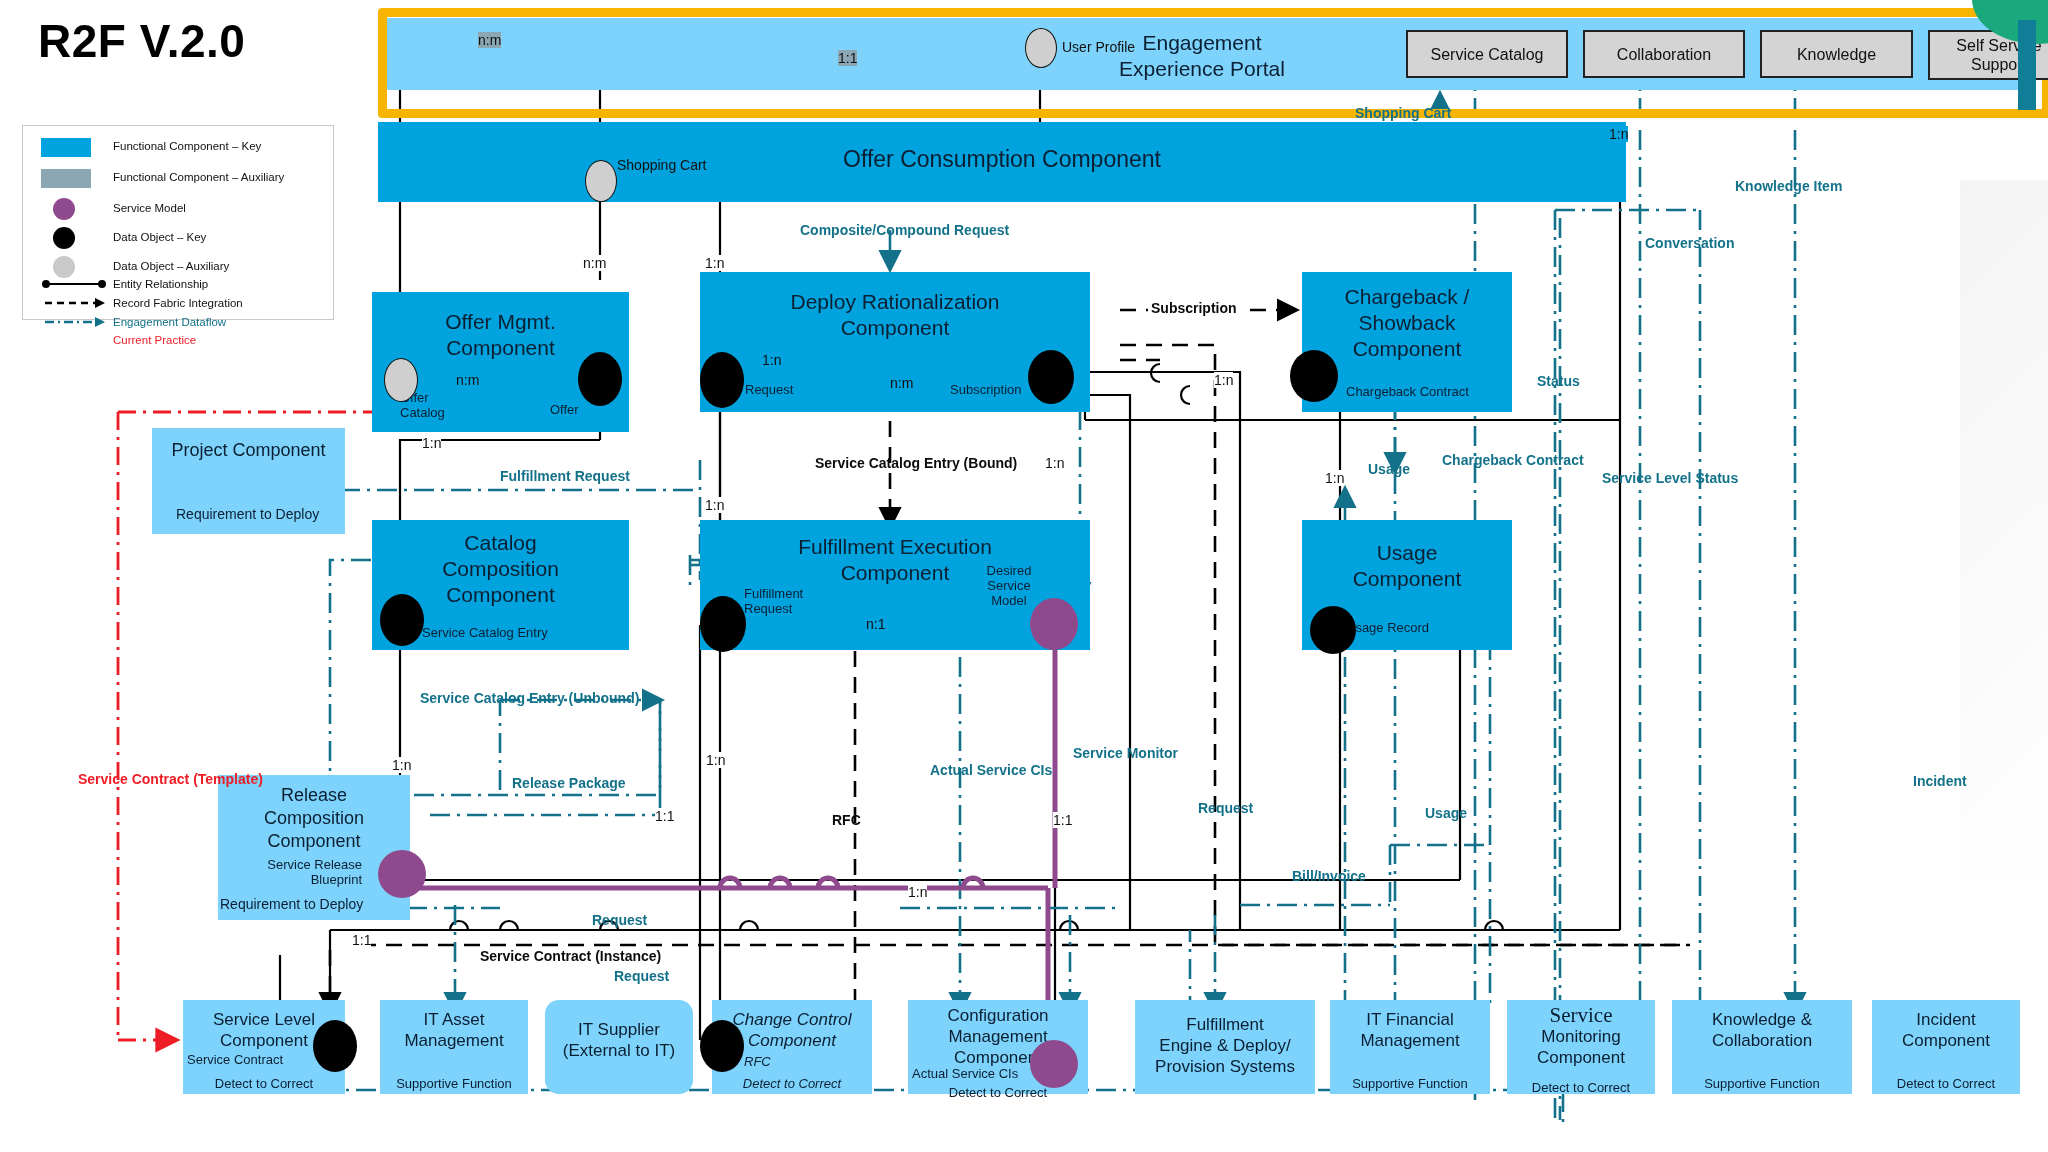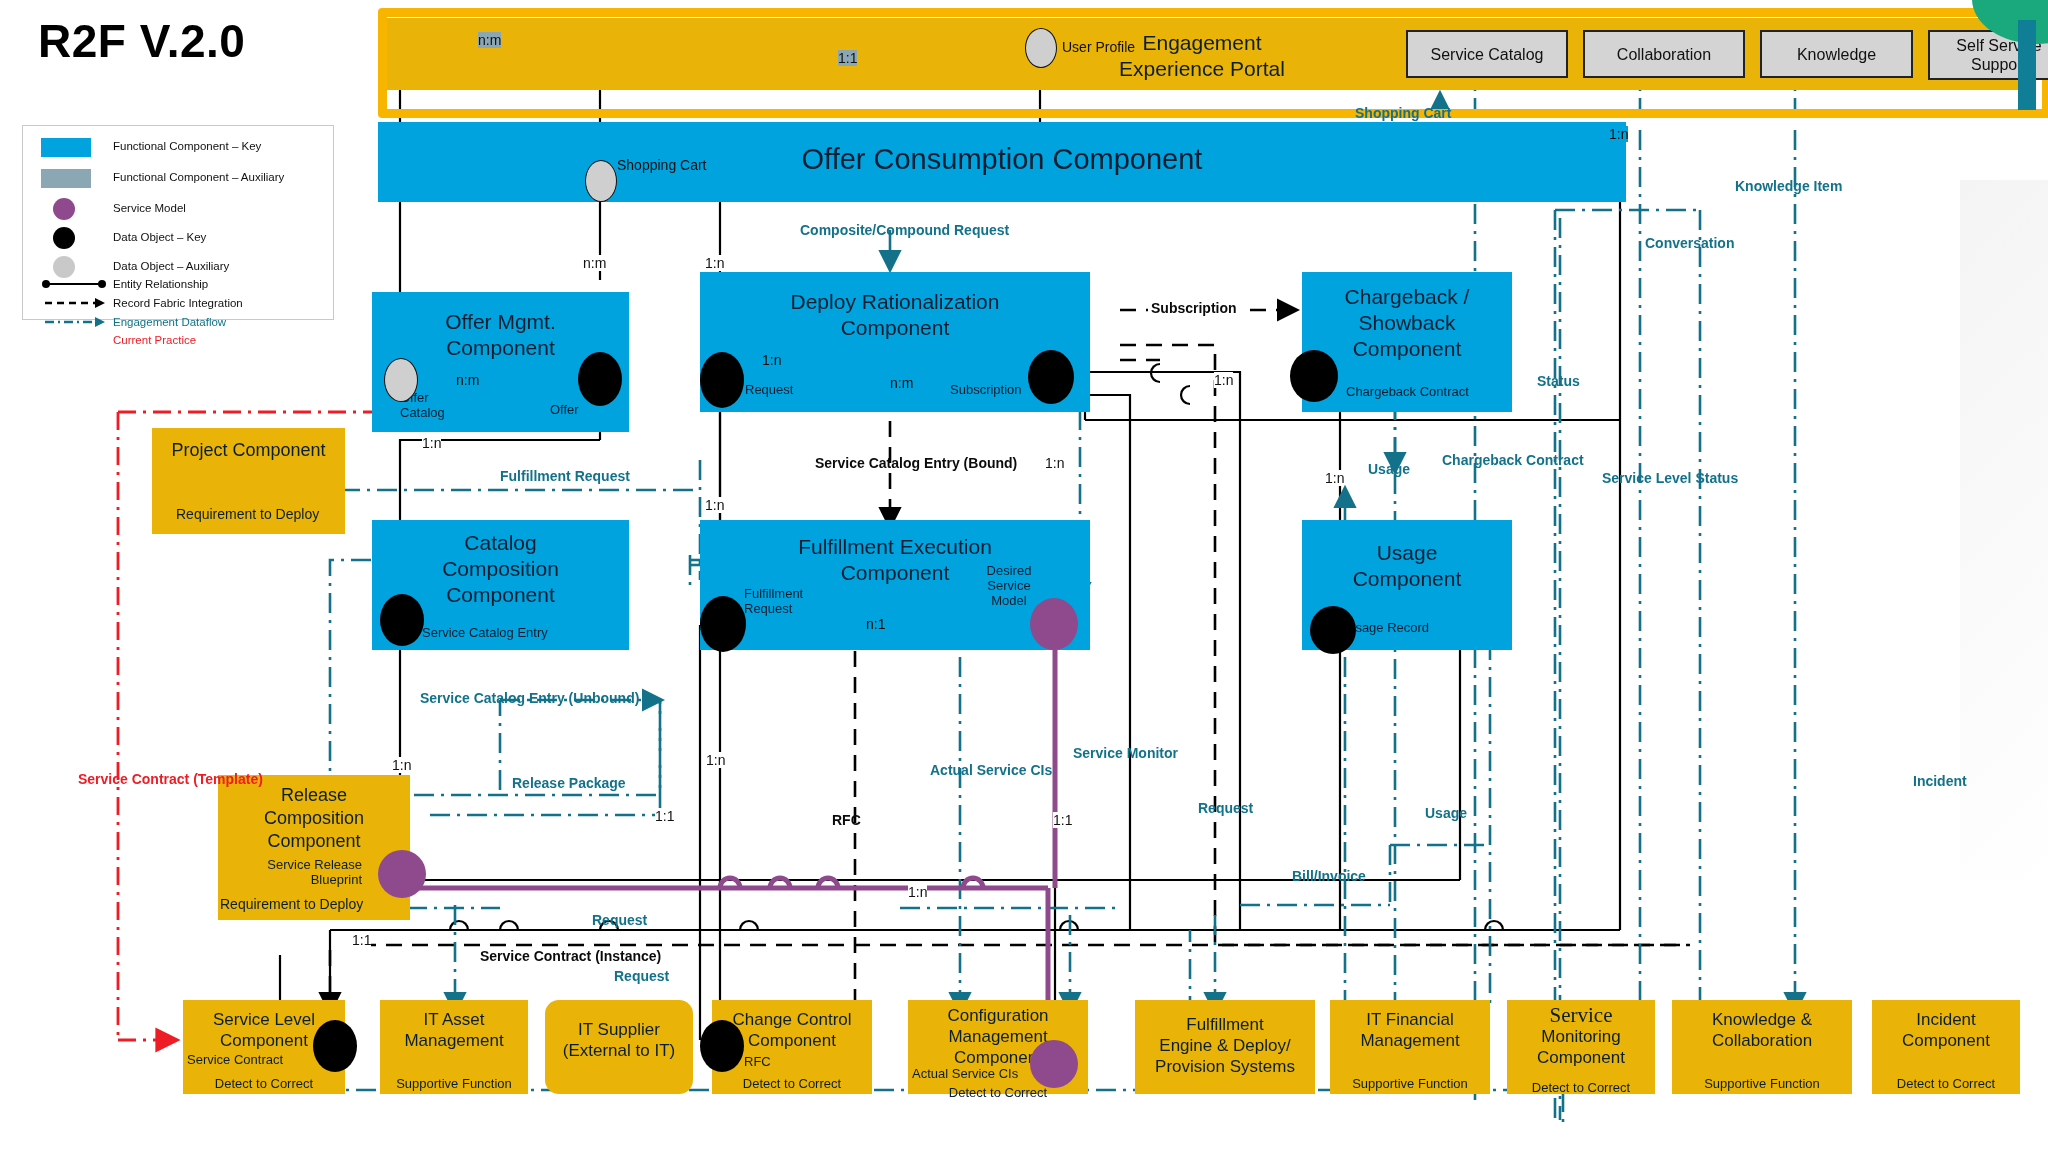--- a/index.html
+++ b/index.html
@@ -3,21 +3,21 @@
 <meta charset="utf-8">
 <style>
   html,body{margin:0;padding:0;background:#ffffff;}
   body{width:2048px;height:1152px;position:relative;overflow:hidden;
        font-family:"Liberation Sans","DejaVu Sans",sans-serif;color:#0d1b2a;}
   #stage{position:absolute;left:0;top:0;width:2048px;height:1152px;}
   svg#wires{position:absolute;left:0;top:0;width:2048px;height:1152px;pointer-events:none;}
 
   .box{position:absolute;box-sizing:border-box;}
   .key{background:#00a3dd;}
-  .aux{background:#eab308;}
+  .aux{background:#7dd3fc;}
   .box .title{position:absolute;left:0;right:0;text-align:center;font-size:21px;line-height:25px;color:#0b1f33;}
   .box .small{position:absolute;font-size:13px;line-height:15px;color:#0b1f33;}
 
   .title-main{position:absolute;left:38px;top:14px;font-size:46px;font-weight:bold;letter-spacing:.5px;color:#000;}
 
   
   #legend{position:absolute;left:22px;top:125px;width:310px;height:193px;background:#fff;
           border:1px solid #c9c9c9;}
   .lsw{position:absolute;width:50px;height:19px;left:18px;}
   .ldot{position:absolute;left:30px;width:22px;height:22px;border-radius:50%;}
@@ -256,21 +256,21 @@
   <div style="position:absolute;left:1025px;top:28px;width:30px;height:38px;border-radius:50%;background:#cfcfcf;border:1.5px solid #111;"></div>
   <div class="lbl plain" style="left:1062px;top:39px;font-size:14px;">User Profile</div>
 
   <div class="card" style="left:1406px;top:30px;width:162px;height:48px;">Service Catalog</div>
   <div class="card" style="left:1583px;top:30px;width:162px;height:48px;">Collaboration</div>
   <div class="card" style="left:1760px;top:30px;width:153px;height:48px;">Knowledge</div>
   <div class="card" style="left:1928px;top:30px;width:142px;height:50px;white-space:pre-line;">Self Service
 Support</div>
 
   <div class="box key" style="left:378px;top:122px;width:1248px;height:80px;">
-    <div class="title" style="top:25px;font-size:29px;">Offer Consumption Component</div>
+    <div class="title" style="top:25px;font-size:23px;">Offer Consumption Component</div>
   </div>
   <div style="position:absolute;left:585px;top:160px;width:30px;height:40px;border-radius:50%;background:#cfcfcf;border:1.5px solid #111;"></div>
   <div class="lbl plain" style="left:617px;top:157px;">Shopping Cart</div>
 
   <div class="box key" style="left:372px;top:272px;width:257px;height:140px;margin-top:20px;">
     <div class="title" style="top:17px;">Offer Mgmt.</div>
     <div class="title" style="top:43px;">Component</div>
     <div class="small" style="left:28px;top:98px;width:70px;">Offer Catalog</div>
     <div class="small" style="left:178px;top:110px;">Offer</div>
   </div>
@@ -344,21 +344,21 @@
     <div class="title" style="top:7px;font-size:17px;">IT Asset</div>
     <div class="title" style="top:28px;font-size:17px;">Management</div>
     <div class="small" style="left:0;right:0;top:76px;text-align:center;">Supportive Function</div>
   </div>
 
   <div class="box aux" style="left:545px;top:1000px;width:148px;height:94px;border-radius:14px;">
     <div class="title" style="top:17px;font-size:17px;">IT Supplier</div>
     <div class="title" style="top:38px;font-size:17px;">(External to IT)</div>
   </div>
 
-  <div class="box aux" style="left:712px;top:1000px;width:160px;height:94px;">
+  <div class="box aux" style="left:712px;top:1000px;width:160px;height:94px;font-style:italic;">
     <div class="title" style="top:7px;font-size:17px;">Change Control</div>
     <div class="title" style="top:28px;font-size:17px;">Component</div>
     <div class="small" style="left:32px;top:54px;">RFC</div>
     <div class="small" style="left:0;right:0;top:76px;text-align:center;">Detect to Correct</div>
   </div>
   <div style="position:absolute;left:700px;top:1020px;width:44px;height:52px;border-radius:50%;background:#000;"></div>
 
   <div class="box aux" style="left:908px;top:1000px;width:180px;height:94px;">
     <div class="title" style="top:3px;font-size:17px;">Configuration</div>
     <div class="title" style="top:24px;font-size:17px;">Management</div>

